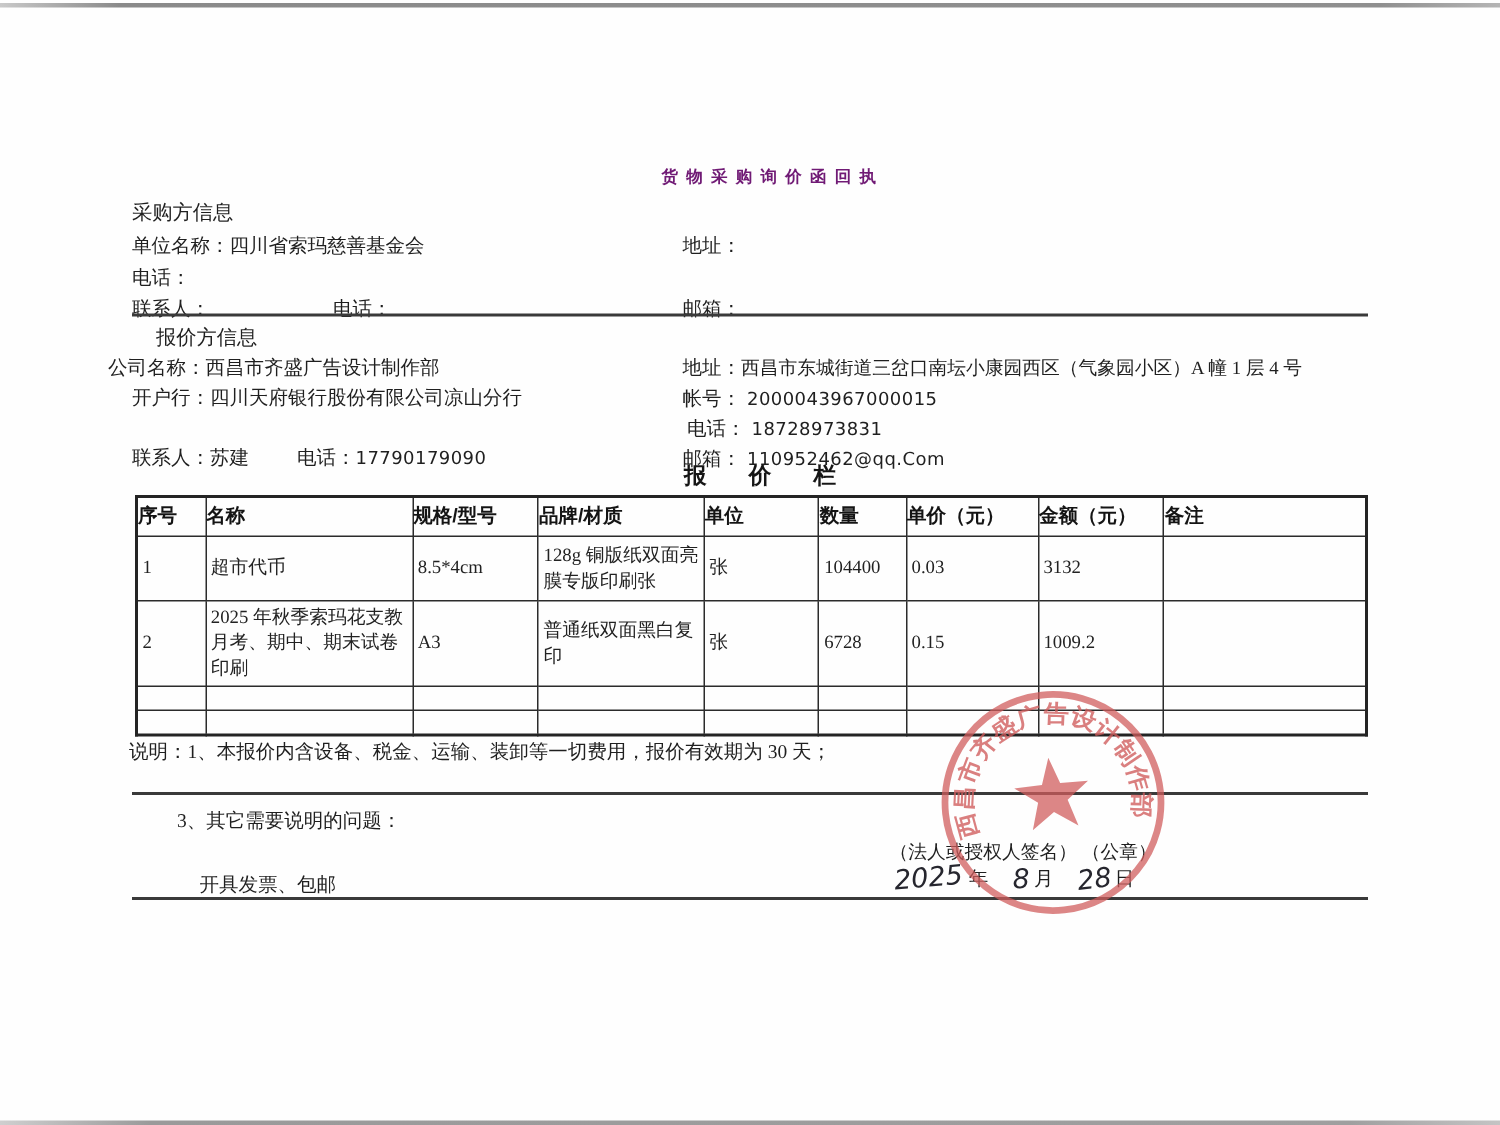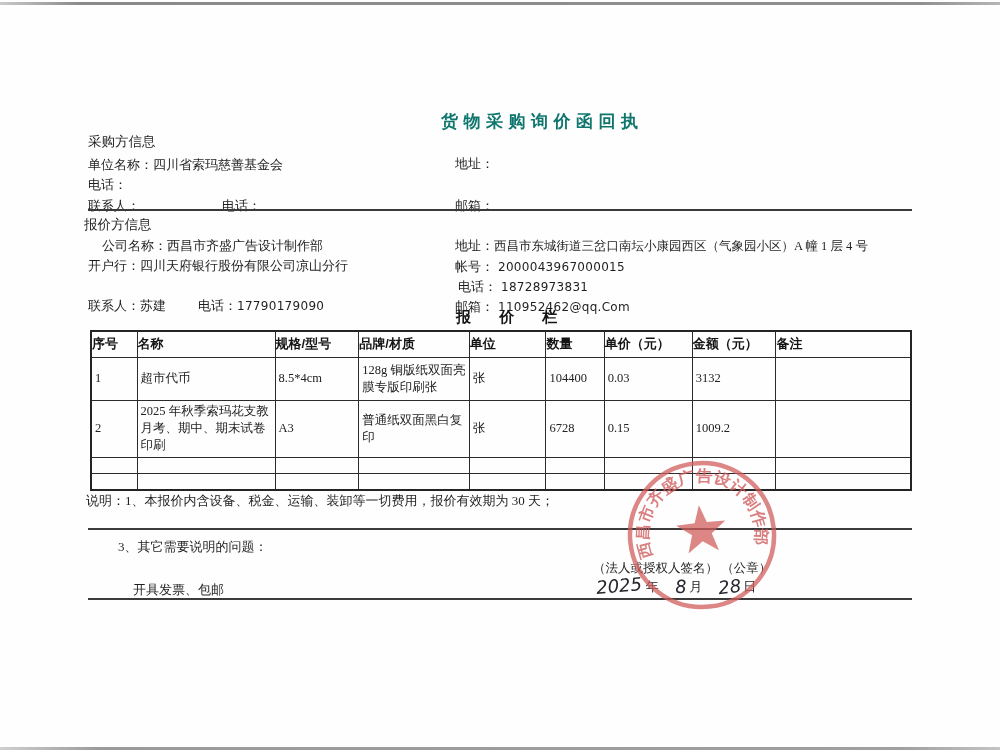--- a/index.html
+++ b/index.html
@@ -10,21 +10,21 @@
   }
   .page { position:absolute; inset:0; background:#fefefe; }
   .scan-edge-top { position:absolute; top:2px; left:0; right:0; height:3px;
     background:linear-gradient(to right,#c9c9c9 0%,#8a8a8a 8%,#8f8f8f 92%,#b5b5b5 100%); }
   .scan-edge-bottom { position:absolute; bottom:0; left:0; right:0; height:3px;
     background:linear-gradient(to right,#cfcfcf,#9a9a9a 10%,#9f9f9f 90%,#c4c4c4); }
 
   .abs { position:absolute; white-space:nowrap; }
   .doc-title {
     font-family:"Liberation Sans","DejaVu Sans",sans-serif;
-    font-weight:bold; font-size:17px; letter-spacing:5.5px; color:#0f766e;
+    font-weight:bold; font-size:11px; letter-spacing:5.5px; color:#701a75;
   }
   .section-label { font-size:13.5px; }
   .lbl, .val { font-size:13px; }
   .num { font-family:"DejaVu Sans","Liberation Sans",sans-serif; font-size:12px; letter-spacing:.3px; }
   .hline { position:absolute; background:#3a3a3a; height:2px; }
   .hline.thin { height:1.5px; }
 
   .quote-title {
     font-family:"Liberation Sans","DejaVu Sans",sans-serif;
     font-weight:bold; font-size:15px; word-spacing:24px; color:#151515;text-align:center;
@@ -72,23 +72,23 @@
   <div class="abs lbl" style="left:455px; top:155px;">地址：</div>
 
   <div class="abs lbl" style="left:88px; top:176px;">电话：</div>
 
   <div class="abs lbl" style="left:88px; top:197px;">联系人：</div>
   <div class="abs lbl" style="left:222px; top:197px;">电话：</div>
   <div class="abs lbl" style="left:455px; top:197px;">邮箱：</div>
 
   <div class="hline" style="left:88px; top:209px; width:824px;"></div>
 
-  <div class="abs section-label" style="left:84px; top:216px;">报价方信息</div>
-
-  <div class="abs" style="left:102px; top:236px;">
+  <div class="abs section-label" style="left:104px; top:216px;">报价方信息</div>
+
+  <div class="abs" style="left:72px; top:236px;">
     <span class="lbl">公司名称：</span><span class="val">西昌市齐盛广告设计制作部</span>
   </div>
   <div class="abs" style="left:455px; top:236px;">
     <span class="lbl">地址：</span><span class="val" style="font-size:12.5px">西昌市东城街道三岔口南坛小康园西区（气象园小区）A 幢 1 层 4 号</span>
   </div>
 
   <div class="abs" style="left:88px; top:256px;">
     <span class="lbl">开户行：</span><span class="val">四川天府银行股份有限公司凉山分行</span>
   </div>
   <div class="abs" style="left:455px; top:257px;">

